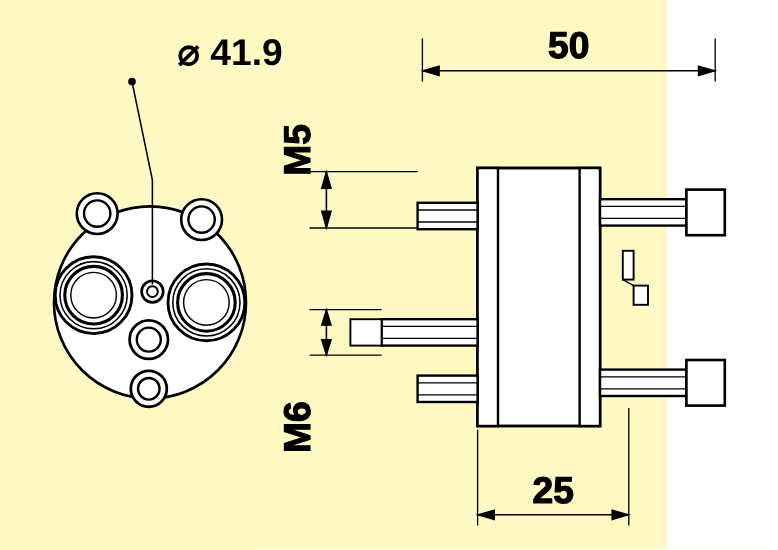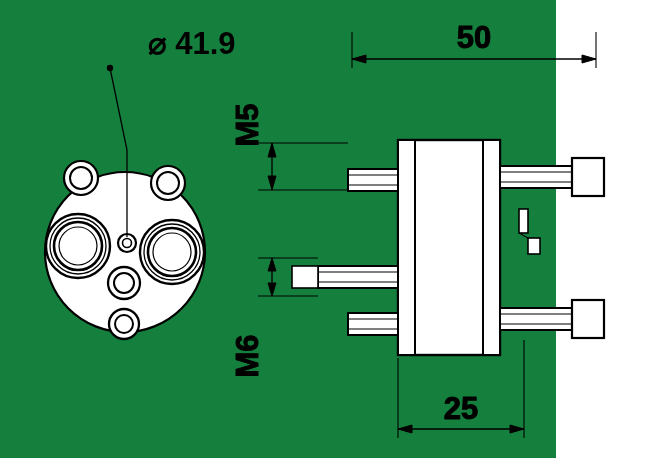--- a/index.html
+++ b/index.html
@@ -10,21 +10,21 @@
   body {
     width: 648px;
     height: 458px;
     overflow: hidden;
     font-family: "Liberation Sans", sans-serif;
   }
   #sheet {
     position: relative;
     width: 556px;
     height: 458px;
-    background: #15803d;
+    background: #fef9c3;
   }
   #drawing-svg {
     position: absolute;
     left: 0;
     top: 0;
   }
   .dim-text {
     font-family: "Liberation Sans", sans-serif;
     font-weight: bold;
     fill: #000000;

